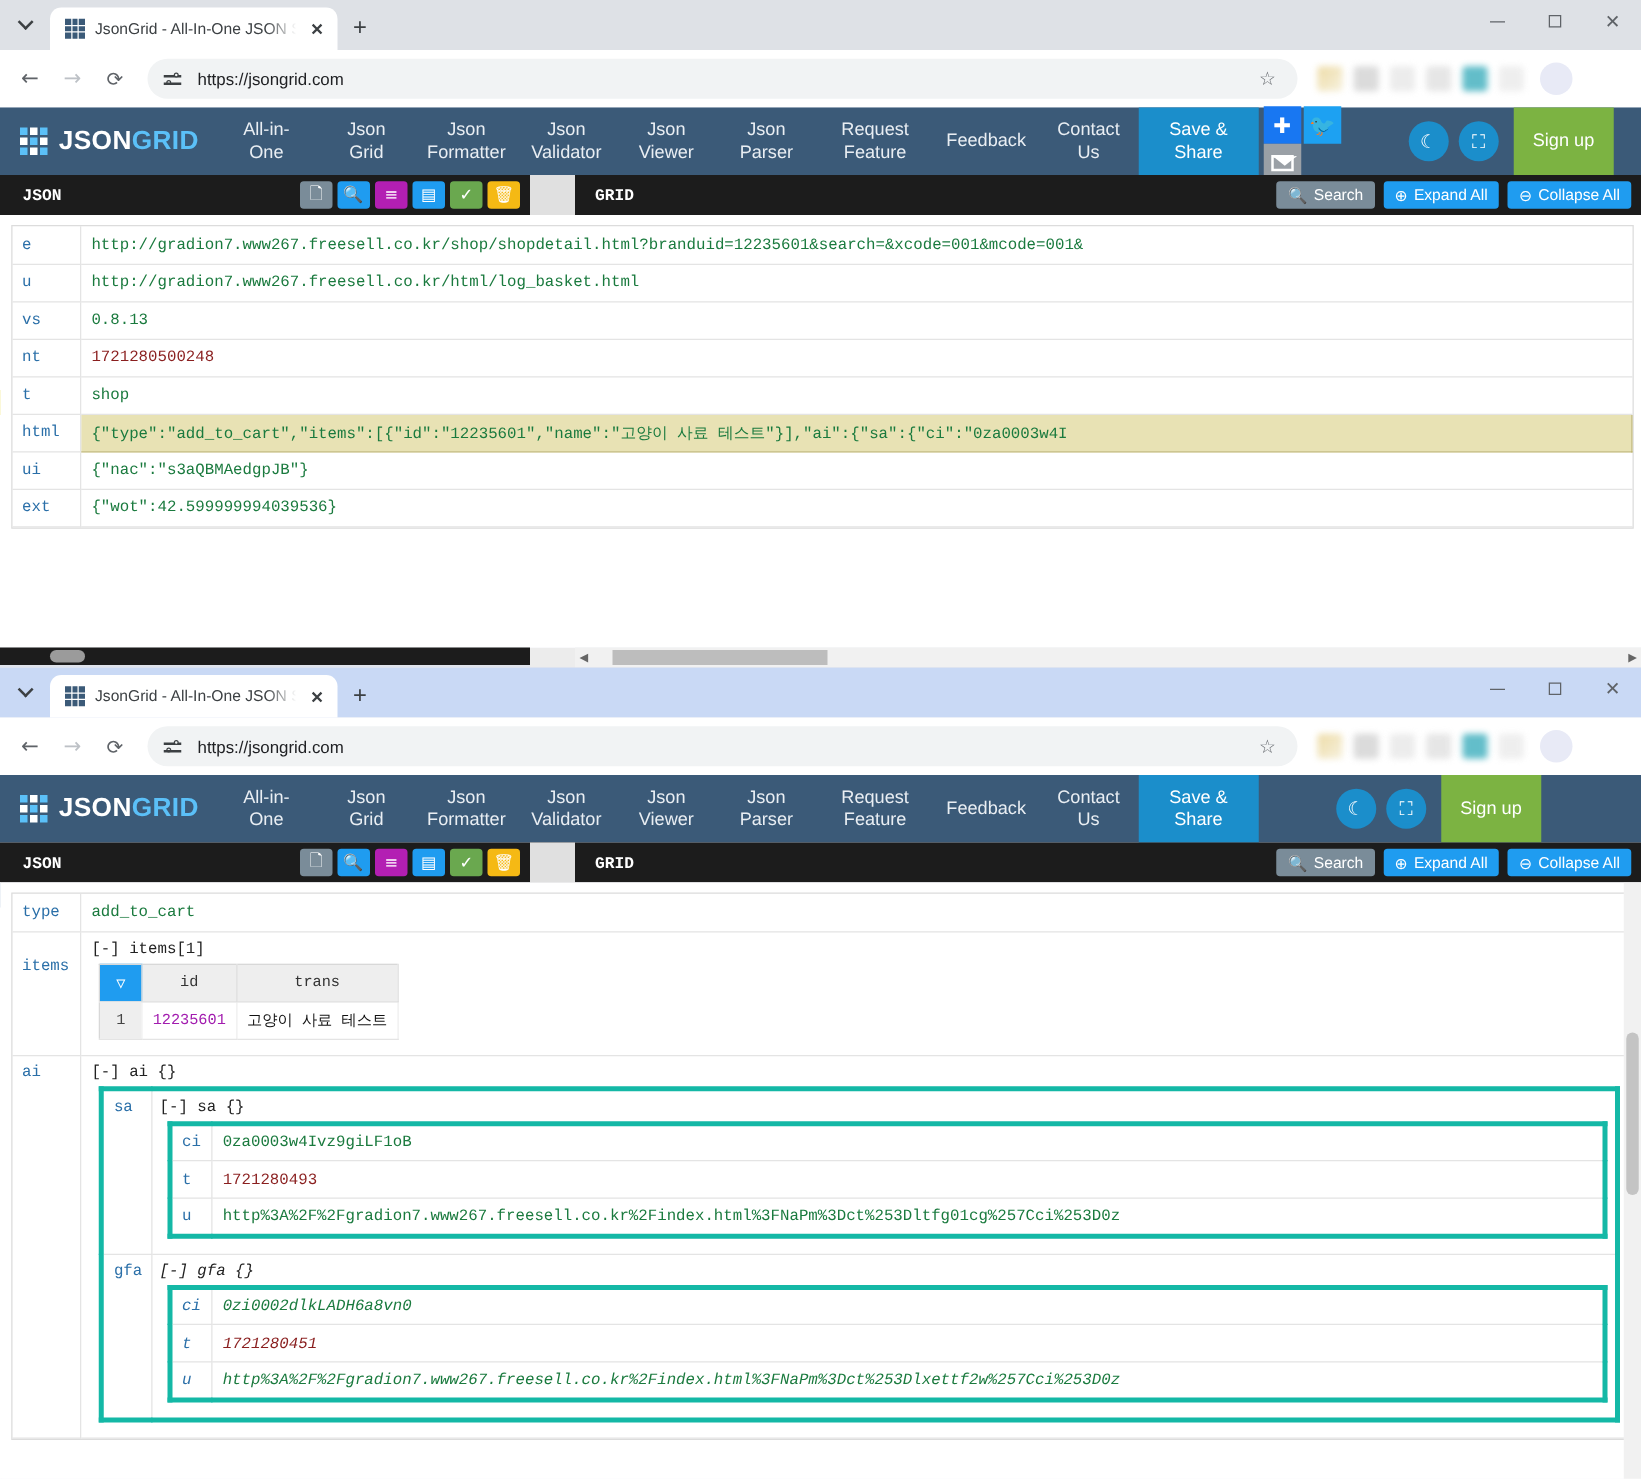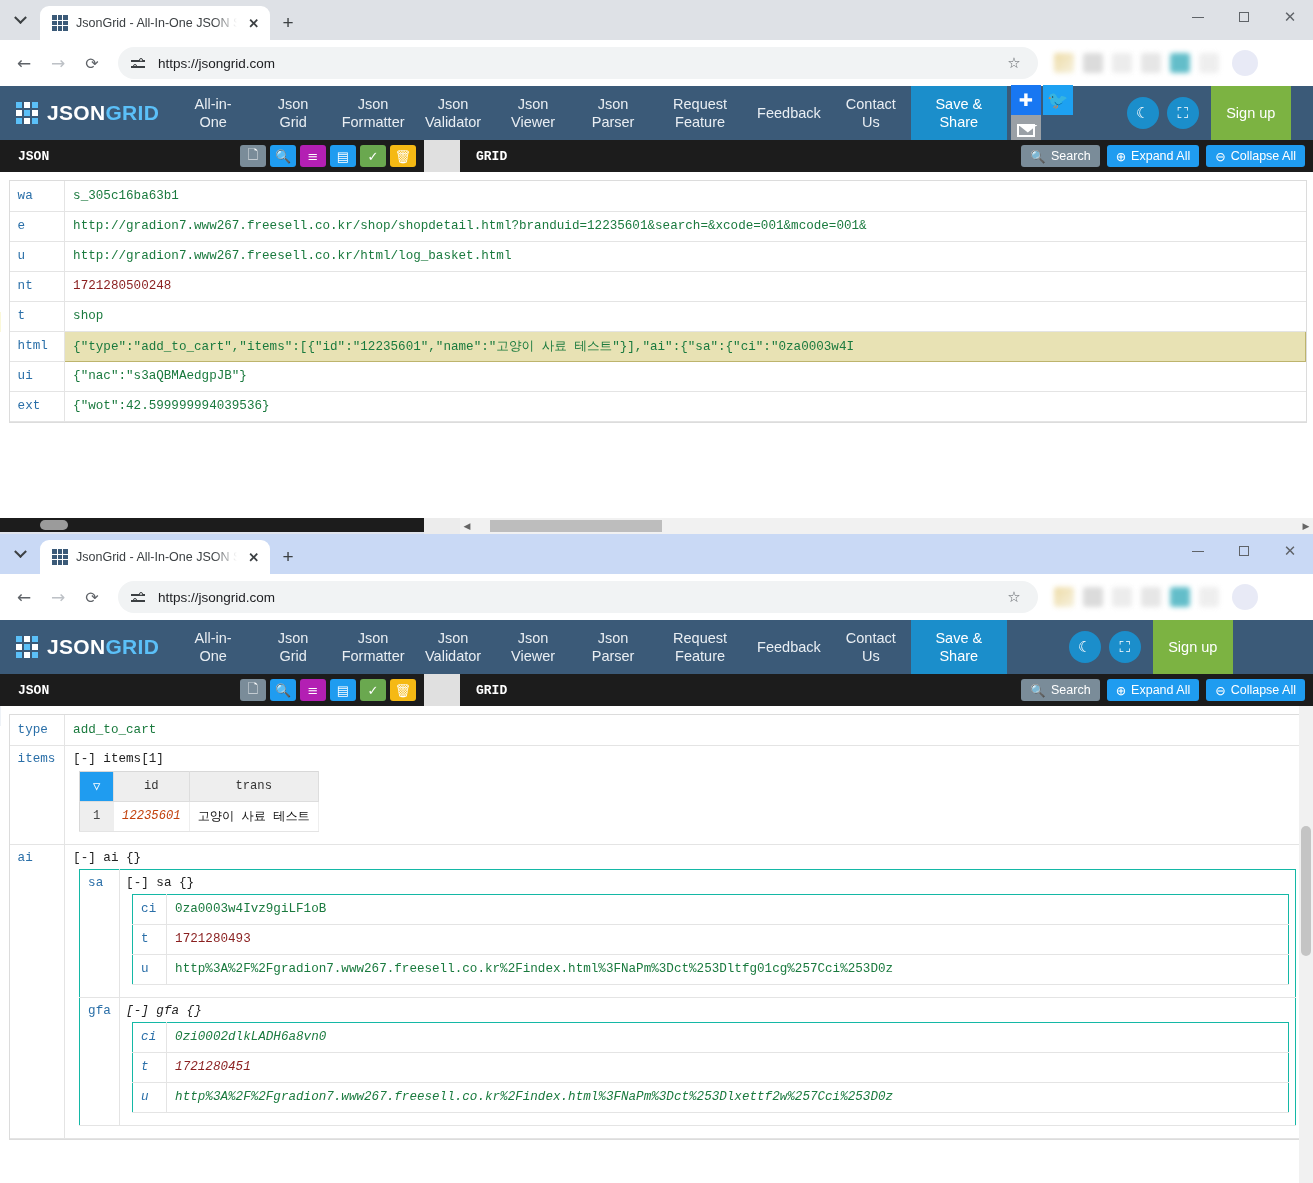--- a/index.html
+++ b/index.html
@@ -177,31 +177,31 @@
     font-family: "Liberation Mono", monospace; font-size: 12.6px; }
   .gtable tr { height: 30px; }
   .gtable td { border-bottom: 1px solid #e4e4e4; padding: 0 8px; white-space: nowrap; overflow: hidden; }
   td.gkey { width: 55px; color: #2a6fa8; border-right: 1px solid #e4e4e4; }
   td.gval { color: #1a7a3e; }
   td.gval.num { color: #8a1f1f; }
   tr.hlrow td.gval { background: #e8e2b4; border: 1px solid #bdb46d; }
   .gwrap { border: 1px solid #dcdcdc; margin: 6px 6px 0 8px; background: #fff; }
 
   
-  .ngrid { border: 1px solid #14b8a6; margin: 4px 0 6px 6px; }
+  .ngrid { border: 4px solid #14b8a6; margin: 4px 0 6px 6px; }
   .ngrid td { border-bottom: 1px solid #e4e4e4; }
   .node-line { font-family: "Liberation Mono", monospace; font-size: 12.6px; color: #222; }
   .items-table { border-collapse: collapse; font-family: "Liberation Mono", monospace; font-size: 12.2px;
     margin: 5px 0 6px 6px; border: 1px solid #d8d8d8; }
   .items-table th { background: #eeeeee; font-weight: normal; color: #333; height: 28px;
     border-right: 1px solid #ddd; border-bottom: 1px solid #ddd; padding: 0 10px; }
   .items-table th.filter { background: #1f9cf0; color: #fff; width: 34px; padding: 0; }
   .items-table td { height: 28px; border-right: 1px solid #eee; padding: 0 8px; }
   .items-table td.rowno { background: #eeeeee; color: #444; text-align: center; width: 34px; }
-  .items-table td.idc { color: #c2410c; text-align: left; font-style: italic; }
+  .items-table td.idc { color: #a21caf; text-align: left; }
   .items-table td.namec { color: #111; }
 
   
   .hsb-dark { height: 14px; background: #1c1c1c; position: relative; }
   .hsb-dark .thumb { position: absolute; top: 2px; height: 10px; border-radius: 5px; background: #9b9b9b; }
   .hsb-light { height: 16px; background: #f1f1f1; position: relative; display:flex; align-items:center; }
   .hsb-light .arrow { width: 14px; text-align:center; color: #666; font-size: 9px; }
   .hsb-light .track { flex: 1 1 auto; height: 16px; position: relative; }
   .hsb-light .thumb { position: absolute; top: 2px; height: 12px; background: #bdbdbd; }
   .vsb { position: absolute; right: 0; top: 0; bottom: 0; width: 14px; background: #f1f1f1; }
@@ -348,30 +348,30 @@
         <span class="tri">▷</span>
       </div>
       <div class="sp-small" style="top:168px;">‹</div>
       <div class="sp-small" style="top:204px;">›</div>
     </div>
     <div class="grid-pane">
       <div class="gwrap" style="margin-top:8px;">
         <table class="gtable" id="top-grid">
             <tbody>
               <tr class="">
-                <td class="gkey">wa</td>
-                <td class="gval">s_305c16ba63b1</td>
-              </tr>
-              <tr class="">
                 <td class="gkey">e</td>
                 <td class="gval">http://gradion7.www267.freesell.co.kr/shop/shopdetail.html?branduid=12235601&amp;search=&amp;xcode=001&amp;mcode=001&amp;</td>
               </tr>
               <tr class="">
                 <td class="gkey">u</td>
                 <td class="gval">http://gradion7.www267.freesell.co.kr/html/log_basket.html</td>
+              </tr>
+              <tr class="">
+                <td class="gkey">vs</td>
+                <td class="gval">0.8.13</td>
               </tr>
               <tr class="">
                 <td class="gkey">nt</td>
                 <td class="gval num">1721280500248</td>
               </tr>
               <tr class="">
                 <td class="gkey">t</td>
                 <td class="gval">shop</td>
               </tr>
               <tr class="hlrow">
@@ -541,21 +541,21 @@
     </div>
     <div class="grid-pane">
       <div class="gwrap" style="margin-top:8px;border:1px solid #dcdcdc;">
         <table class="gtable" style="table-layout:fixed;">
           <tbody>
               <tr>
             <td class="gkey">type</td>
             <td class="gval">add_to_cart</td>
           </tr>
           <tr>
-            <td class="gkey" style="vertical-align:top;padding-top:6px;">items</td>
+            <td class="gkey" style="vertical-align:top;padding-top:20px;">items</td>
             <td style="border-bottom:1px solid #e4e4e4;padding:6px 8px;">
               <div class="node-line">[-] items[1]</div>
               <table class="items-table">
                 <tbody>
                       <tr>
                   <th class="filter">▽</th>
                   <th>id</th>
                   <th>trans</th>
                 </tr>
                 <tr>

